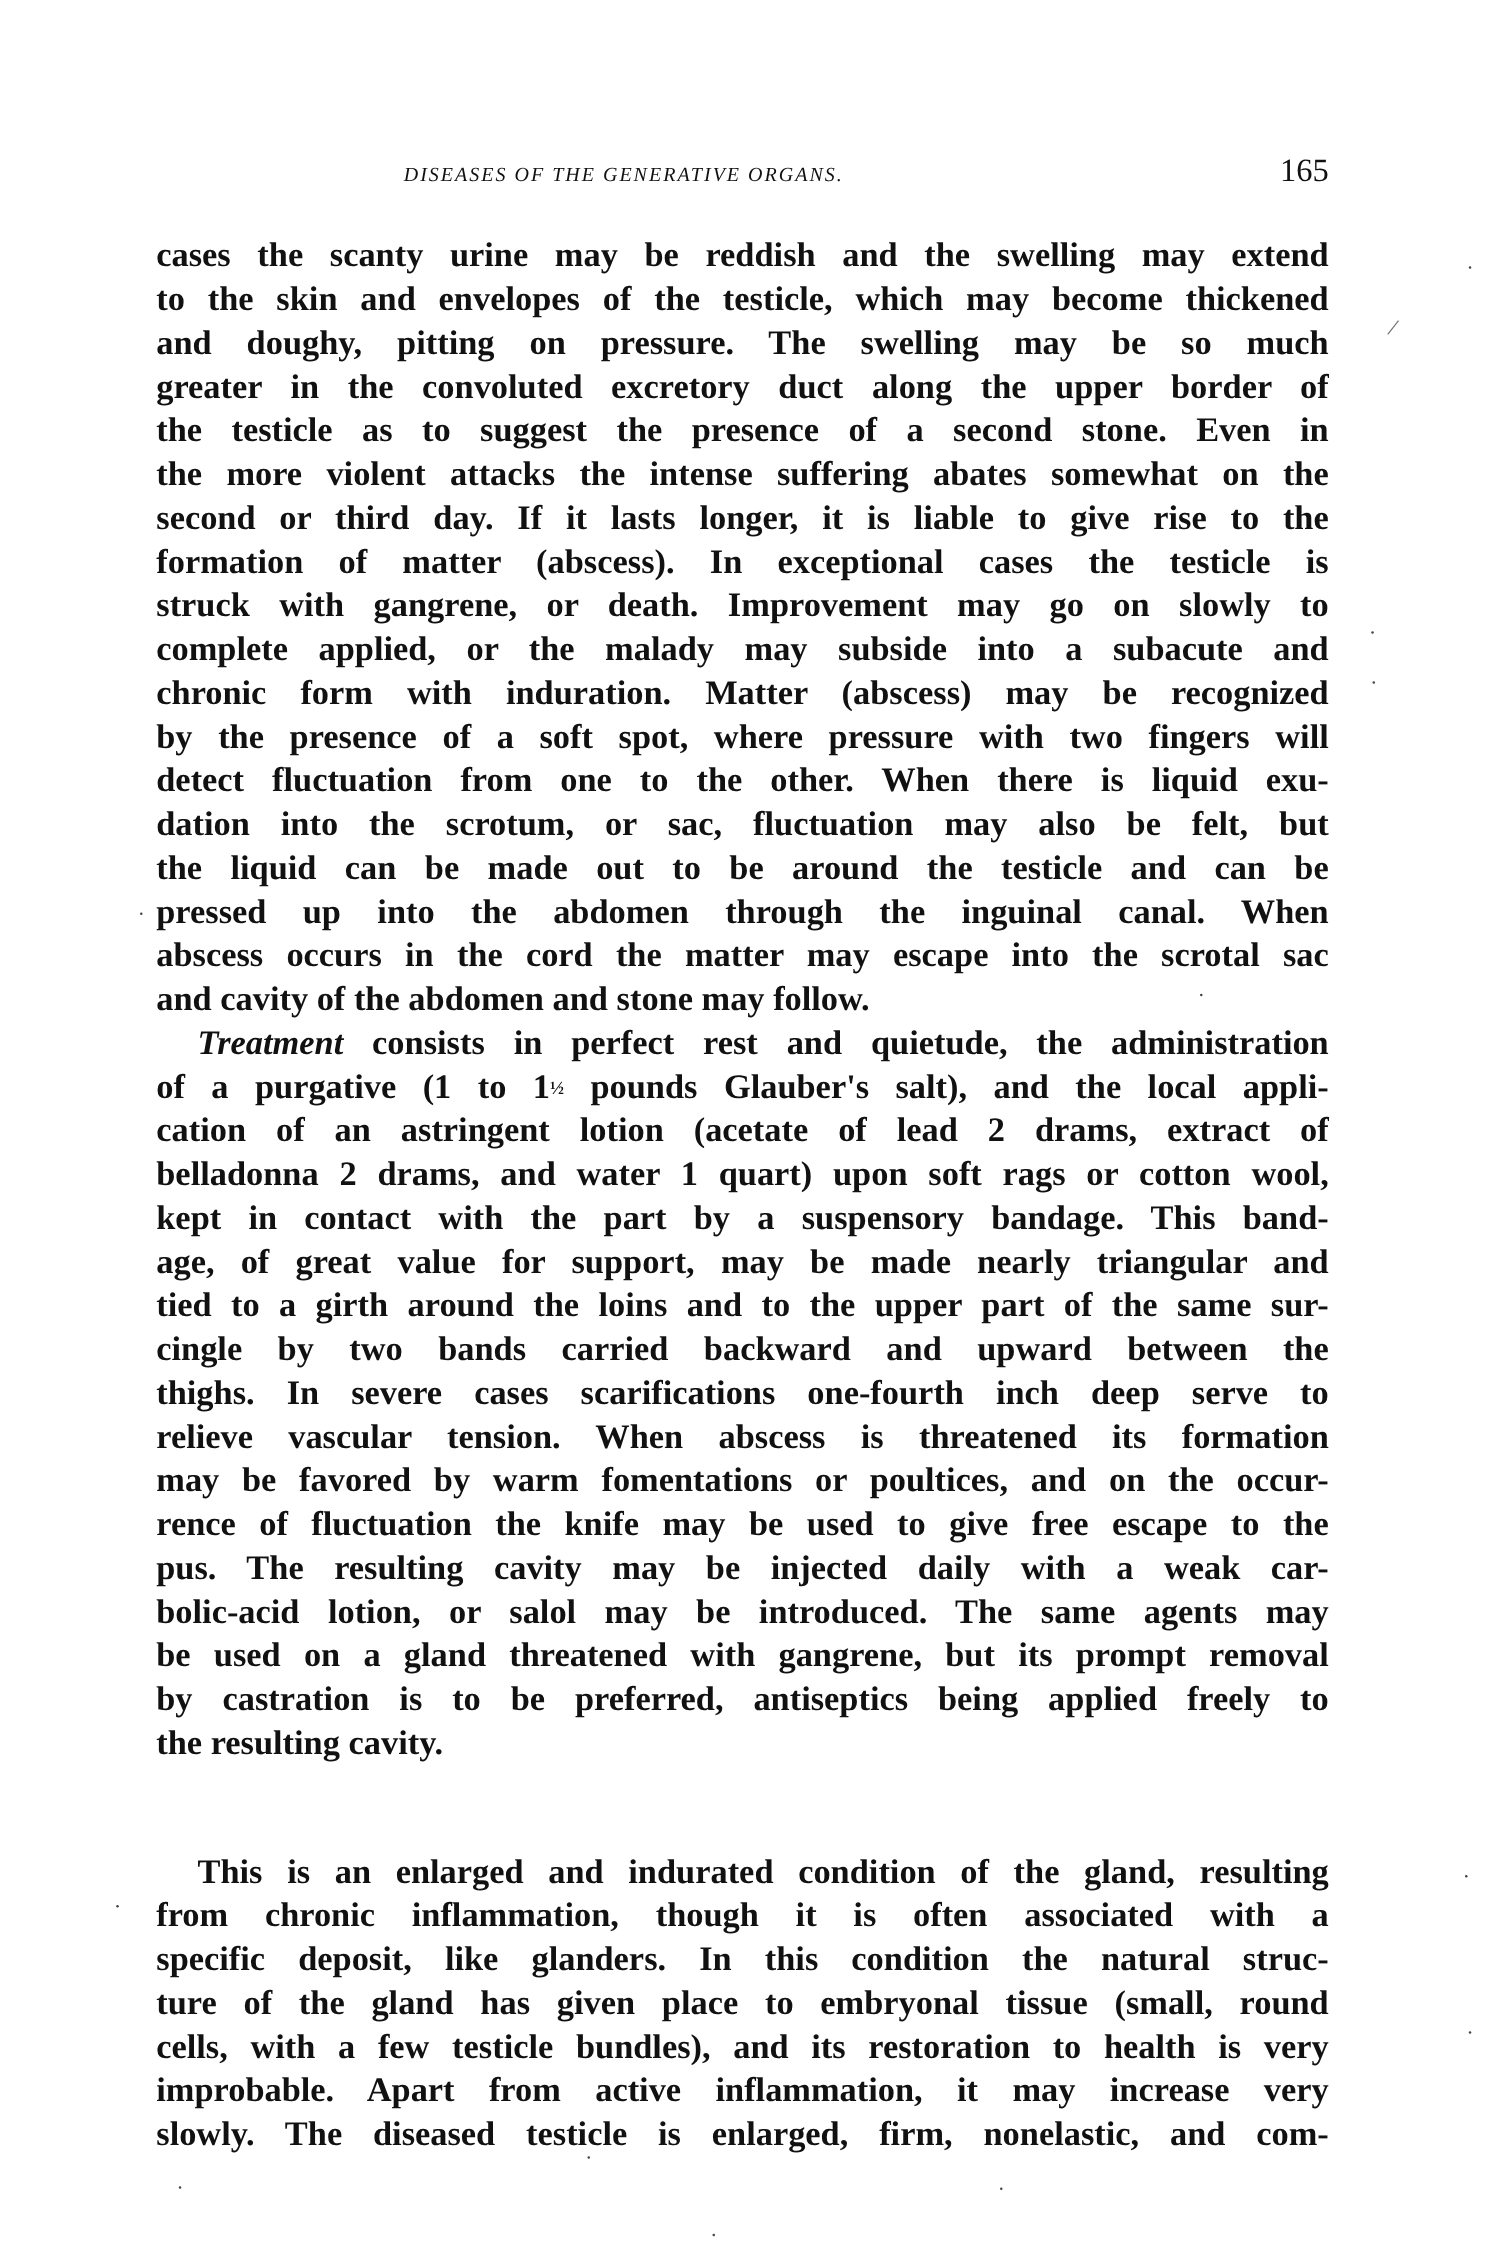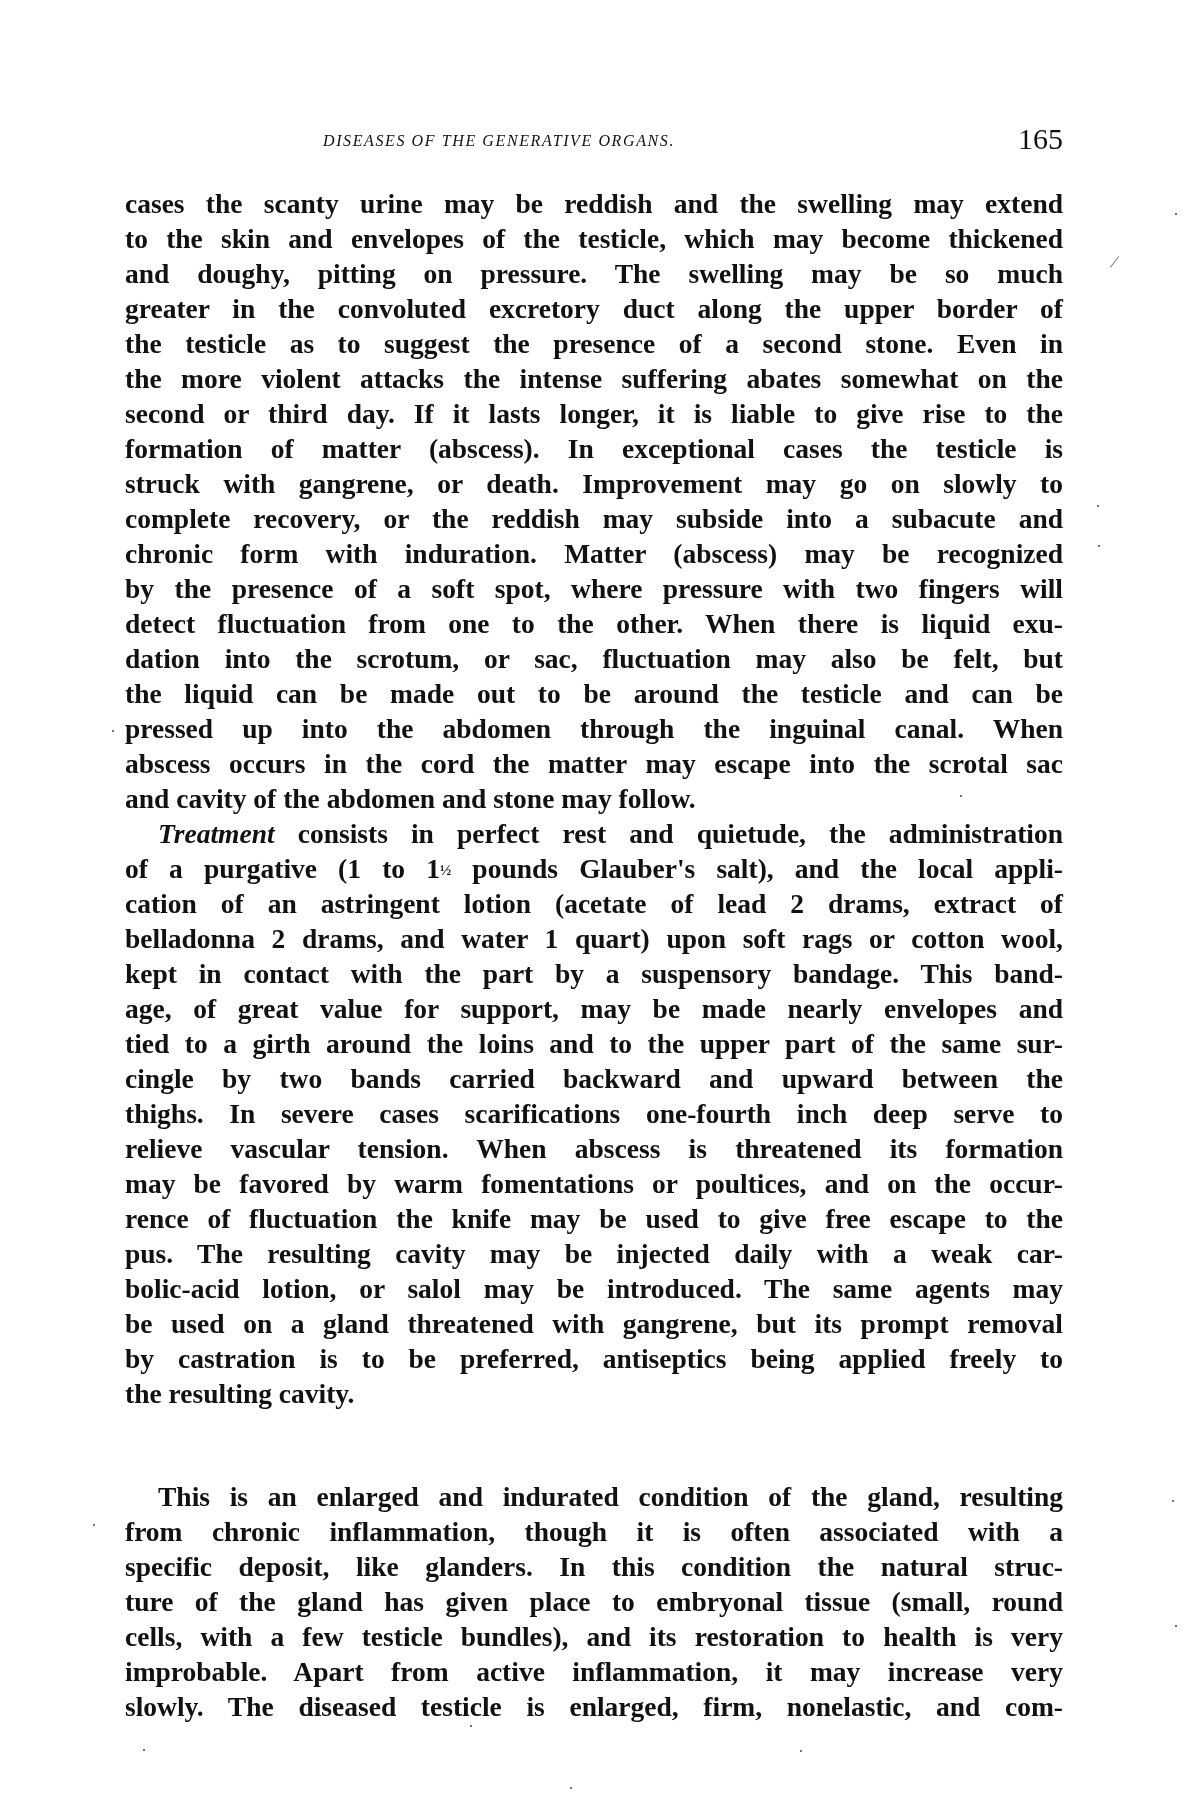--- a/index.html
+++ b/index.html
@@ -35,21 +35,21 @@
     letter-spacing: 1.6px;
     font-variant: small-caps;
     text-transform: uppercase;
     white-space: nowrap;
     font-style: italic;
   }
   .page-number {
     position: absolute;
     right: 0;
     top: -6px;
-    font-size: 30px;
+    font-size: 26px;
     font-weight: normal;
     white-space: nowrap;
   }
   .line {
     position: absolute;
     left: 125px;
     width: 938px;
     font-size: 27.5px;
     line-height: 35px;
     height: 35px;
@@ -109,38 +109,38 @@
   <div>
     <div class="line" style="top:186px">cases the scanty urine may be reddish and the swelling may extend</div>
     <div class="line" style="top:221px">to the skin and envelopes of the testicle, which may become thickened</div>
     <div class="line" style="top:256px">and doughy, pitting on pressure.  The swelling may be so much</div>
     <div class="line" style="top:291px">greater in the convoluted excretory duct along the upper border of</div>
     <div class="line" style="top:326px">the testicle as to suggest the presence of a second stone.  Even in</div>
     <div class="line" style="top:361px">the more violent attacks the intense suffering abates somewhat on the</div>
     <div class="line" style="top:396px">second or third day.  If it lasts longer, it is liable to give rise to the</div>
     <div class="line" style="top:431px">formation of matter (abscess).  In exceptional cases the testicle is</div>
     <div class="line" style="top:466px">struck with gangrene, or death.  Improvement may go on slowly to</div>
-    <div class="line" style="top:501px">complete recovery, or the reddish may subside into a subacute and</div>
+    <div class="line" style="top:501px">complete applied, or the malady may subside into a subacute and</div>
     <div class="line" style="top:536px">chronic form with induration.  Matter (abscess) may be recognized</div>
     <div class="line" style="top:571px">by the presence of a soft spot, where pressure with two fingers will</div>
     <div class="line" style="top:606px">detect fluctuation from one to the other.  When there is liquid exu-</div>
     <div class="line" style="top:641px">dation into the scrotum, or sac, fluctuation may also be felt, but</div>
     <div class="line" style="top:676px">the liquid can be made out to be around the testicle and can be</div>
     <div class="line" style="top:711px">pressed up into the abdomen through the inguinal canal.  When</div>
     <div class="line" style="top:746px">abscess occurs in the cord the matter may escape into the scrotal sac</div>
     <div class="line last" style="top:781px">and cavity of the abdomen and stone may follow.</div>
   </div>
 
   <div>
     <div class="line indent" style="top:816px"><span class="it">Treatment</span><span> consists in perfect rest and quietude, the administration</span></div>
     <div class="line" style="top:851px"><span>of a purgative (1 to 1</span><span class="frac">½</span><span> pounds Glauber's salt), and the local appli-</span></div>
     <div class="line" style="top:886px">cation of an astringent lotion (acetate of lead 2 drams, extract of</div>
     <div class="line" style="top:921px">belladonna 2 drams, and water 1 quart) upon soft rags or cotton wool,</div>
     <div class="line" style="top:956px">kept in contact with the part by a suspensory bandage.  This band-</div>
-    <div class="line" style="top:991px">age, of great value for support, may be made nearly envelopes and</div>
+    <div class="line" style="top:991px">age, of great value for support, may be made nearly triangular and</div>
     <div class="line" style="top:1026px">tied to a girth around the loins and to the upper part of the same sur-</div>
     <div class="line" style="top:1061px">cingle by two bands carried backward and upward between the</div>
     <div class="line" style="top:1096px">thighs.  In severe cases scarifications one-fourth inch deep serve to</div>
     <div class="line" style="top:1131px">relieve vascular tension.  When abscess is threatened its formation</div>
     <div class="line" style="top:1166px">may be favored by warm fomentations or poultices, and on the occur-</div>
     <div class="line" style="top:1201px">rence of fluctuation the knife may be used to give free escape to the</div>
     <div class="line" style="top:1236px">pus.  The resulting cavity may be injected daily with a weak car-</div>
     <div class="line" style="top:1271px">bolic-acid lotion, or salol may be introduced.  The same agents may</div>
     <div class="line" style="top:1306px">be used on a gland threatened with gangrene, but its prompt removal</div>
     <div class="line" style="top:1341px">by castration is to be preferred, antiseptics being applied freely to</div>

